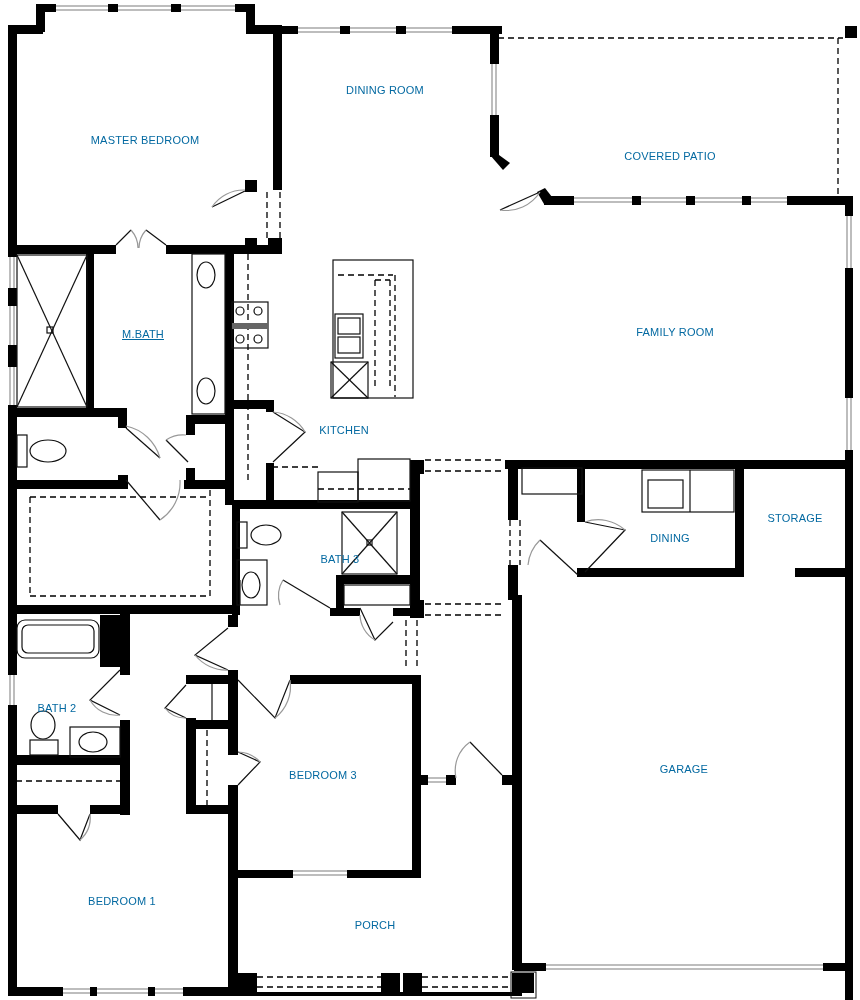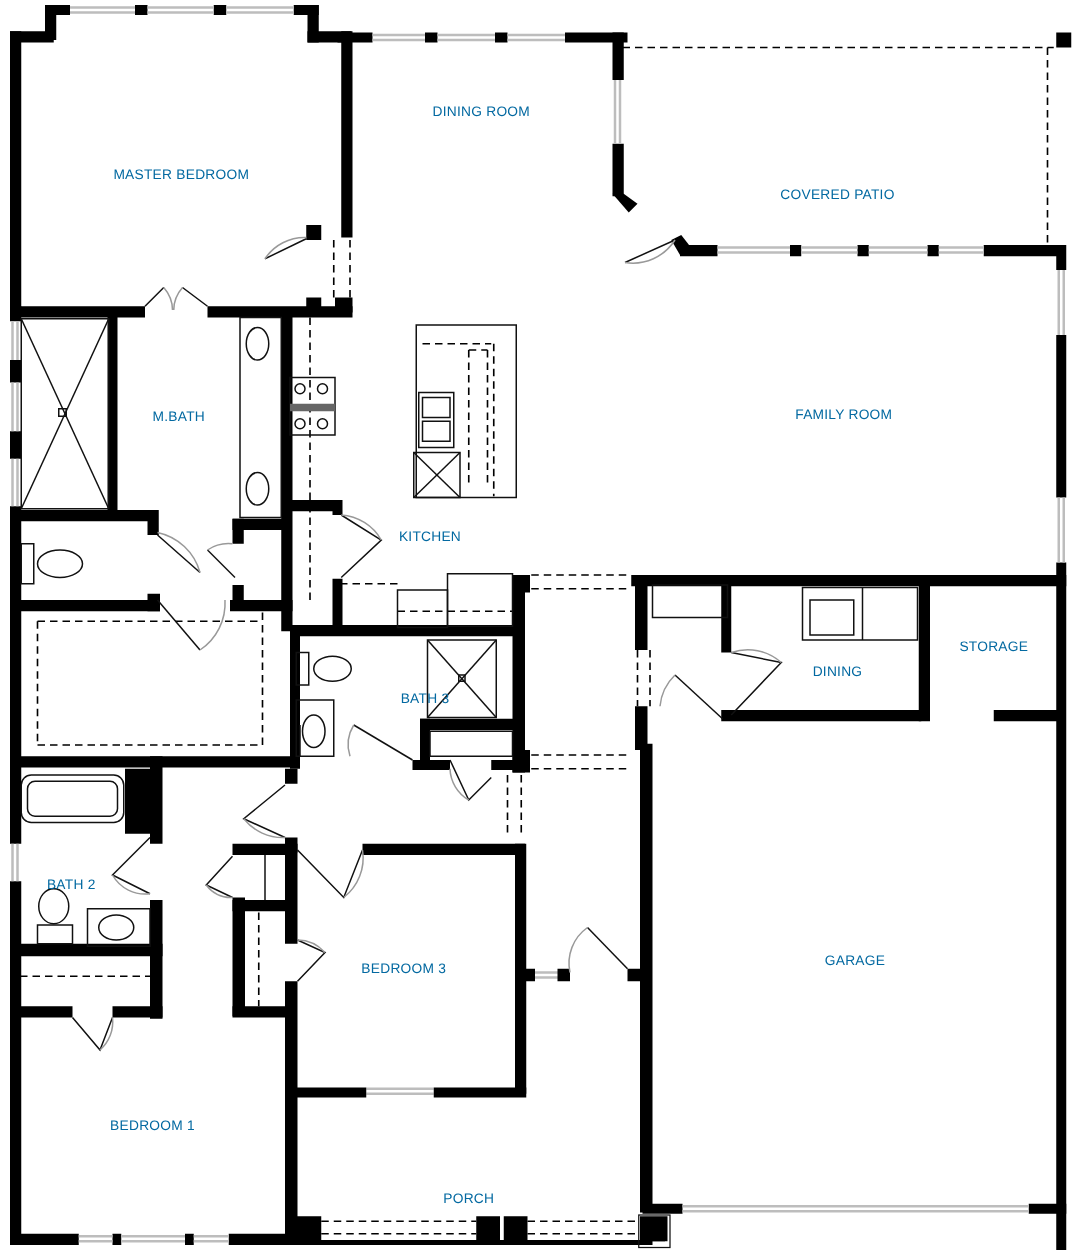--- a/index.html
+++ b/index.html
@@ -313,24 +313,24 @@
   <g>
     <rect x="511" y="972" width="25" height="26" fill="none" stroke="#111" stroke-width="1"></rect>
     <rect x="514" y="975" width="18" height="18" fill="#000"></rect>
   </g>
 </svg>
 
 <div id="labels">
   <div class="room-label" style="left:145px;top:140px;">MASTER BEDROOM</div>
   <div class="room-label" style="left:385px;top:90px;">DINING ROOM</div>
   <div class="room-label" style="left:670px;top:134px;margin-top:22px;">COVERED PATIO</div>
-  <div class="room-label" style="left:143px;top:334px;">M.BATH</div>
+  <div class="room-label" style="left:143px;top:334px;text-decoration:underline;">M.BATH</div>
   <div class="room-label" style="left:675px;top:332px;">FAMILY ROOM</div>
   <div class="room-label" style="left:344px;top:430px;">KITCHEN</div>
   <div class="room-label" style="left:300px;top:559px;margin-left:40px;">BATH 3</div>
   <div class="room-label" style="left:670px;top:538px;">DINING</div>
   <div class="room-label" style="left:795px;top:518px;">STORAGE</div>
   <div class="room-label" style="left:57px;top:688px;margin-top:20px;">BATH 2</div>
   <div class="room-label" style="left:323px;top:775px;text-align:right;">BEDROOM 3</div>
   <div class="room-label" style="left:684px;top:769px;">GARAGE</div>
   <div class="room-label" style="left:122px;top:901px;">BEDROOM 1</div>
-  <div class="room-label" style="left:375px;top:959px;">PORCH</div>
+  <div class="room-label" style="left:375px;top:925px;">PORCH</div>
 </div>
 
 </body></html>

